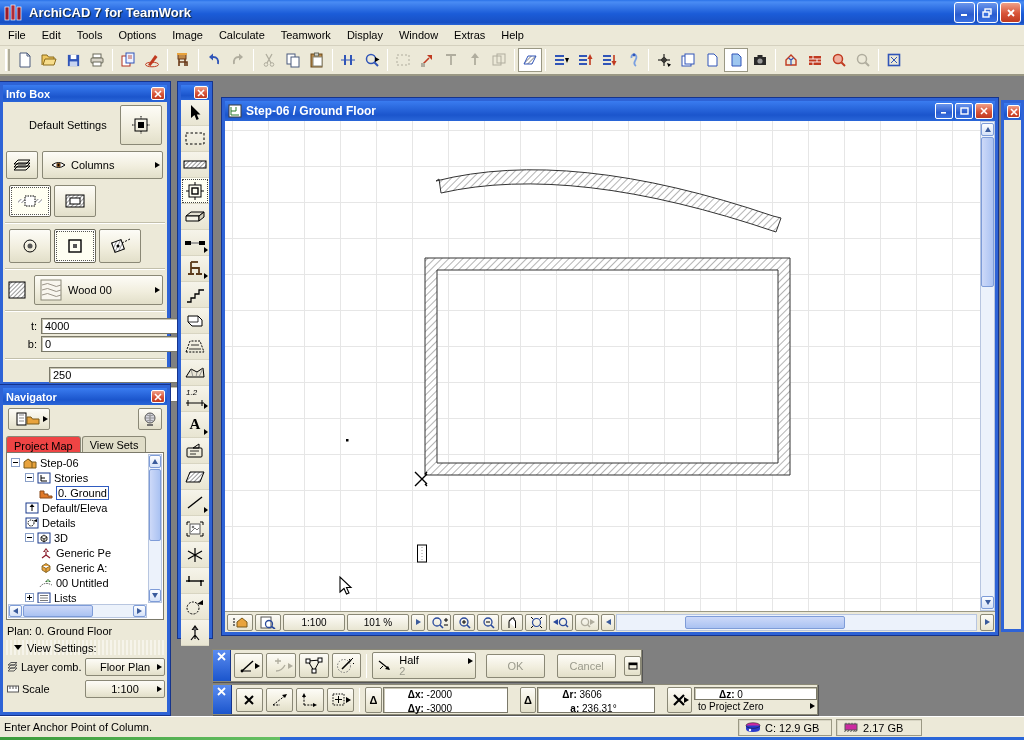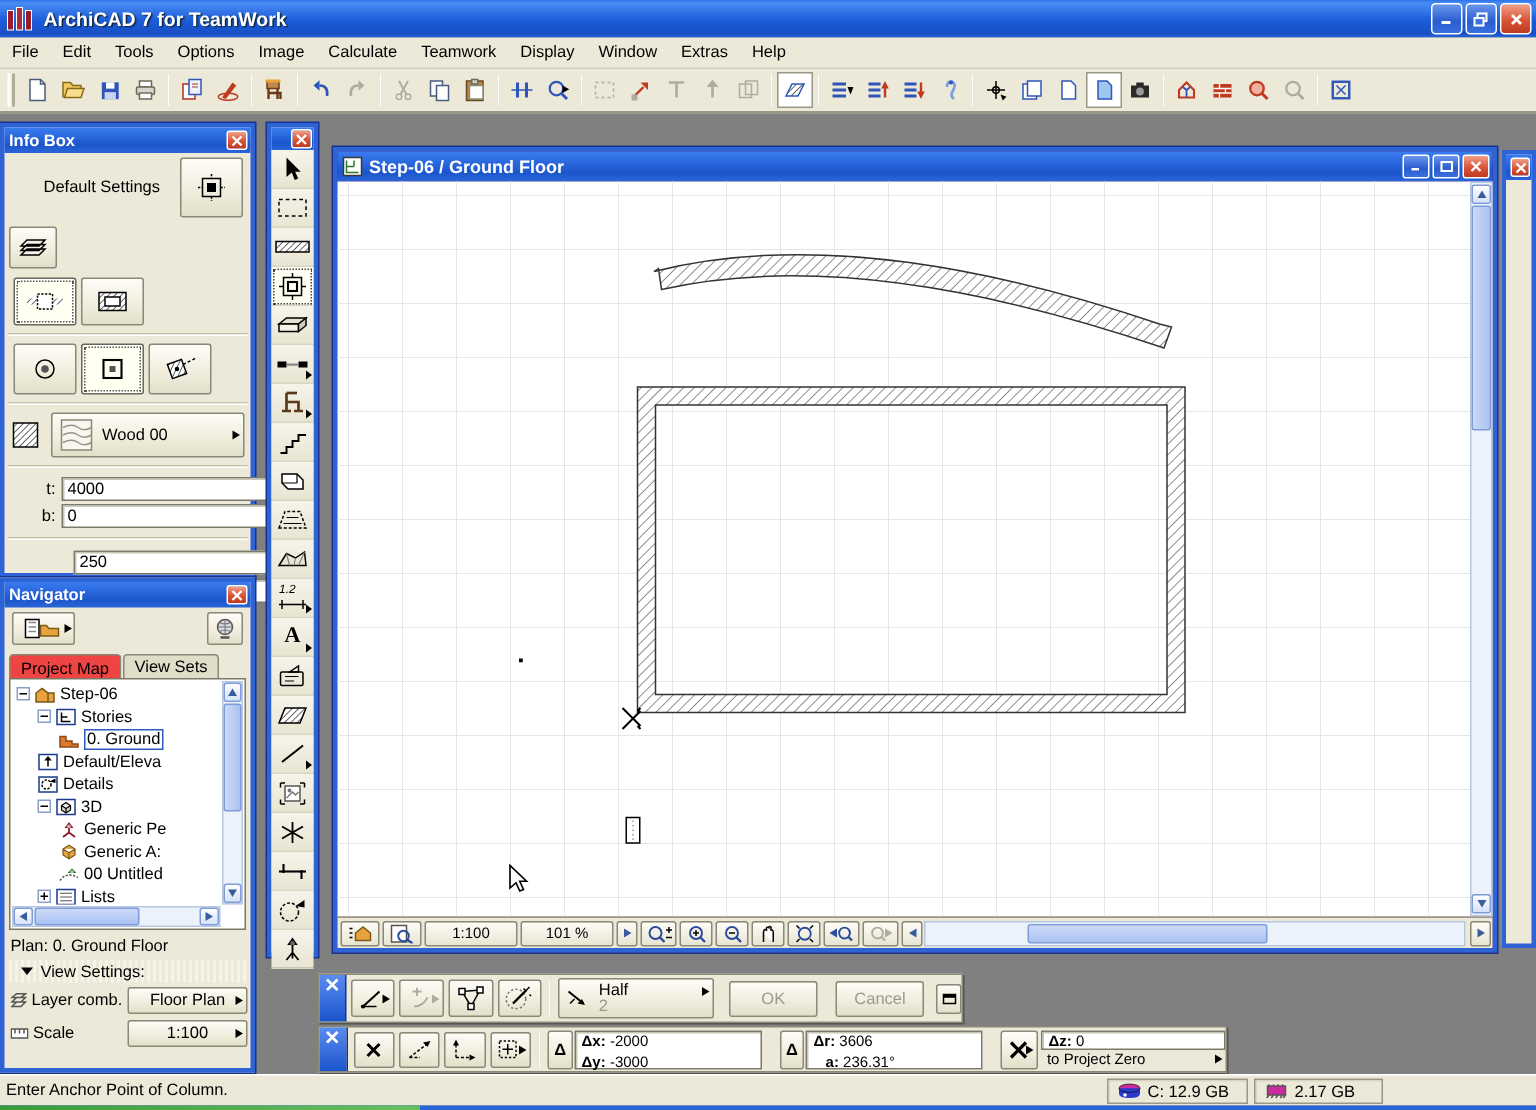--- a/index.html
+++ b/index.html
@@ -80,21 +80,21 @@
     background-size:36px 36px; background-position:7px 9px; overflow:hidden; }
   #docvscroll { position:absolute; right:0; top:20px; width:15px; height:490px; }
   #docbar { position:absolute; left:0; bottom:0; height:21px; width:770px; background:#ECE9D8; border-top:1px solid #9a9884; display:flex; align-items:center; }
   .dbtn { height:17px; border:1px solid #8a8876; border-radius:2px; background:linear-gradient(180deg,#fdfcf7,#e8e5d2); margin-left:2px; display:flex; align-items:center; justify-content:center; font-size:10px; flex:none; }
 
   
   .botbar { position:absolute; background:#ECE9D8; border:1px solid #8a8876; box-shadow:1px 1px 0 #555; display:flex; align-items:center; }
   .bluex { width:19px; align-self:stretch; background:linear-gradient(180deg,#5a8cf0,#1b55cc); border-right:1px solid #16348c; display:flex; align-items:flex-start; justify-content:center; padding-top:2px; }
   .cbtn { width:32px; height:25px; margin-left:3px; }
   .cfield { font-size:10px; line-height:12px; padding:1px 4px; }
-  .clabel { font-weight:bold; }
+  .clabel { font-weight:bold;margin-left:20px; }
 
   
   #statusbar { position:absolute; left:0; top:716px; width:1024px; height:21px; background:#ECE9D8; border-top:1px solid #fff; display:flex; align-items:center; padding:0 4px; }
   .spanel { height:17px; border:1px solid #9a9884; box-shadow:inset 1px 1px 0 #d8d5c4; display:flex; align-items:center; padding:0 6px; gap:4px; position:absolute; top:2px; background:#ECE9D8; }
   #bottomstrip { position:absolute; left:0; top:737px; width:1024px; height:3px; background:#2A66D8; }
   #bottomstrip .green { position:absolute; left:0; top:0; width:280px; height:3px; background:linear-gradient(90deg,#3a9a3a,#66c063); }
   svg { display:block; }
 </style>
 </head>
 <body>
@@ -397,20 +397,29 @@
           <path d="M10 1 V4 M10 16 V19 M1 10 H4 M16 10 H19" stroke="#000" stroke-dasharray="1.5,1"></path>
         </svg>
     </div>
   </div>
   <div class="ibrow" style="height:34px;">
     <div class="btn" style="width:32px;height:28px;margin-left:3px;">
       <svg width="20" height="16" viewBox="0 0 20 16">
           <path d="M2 13 L6 9 H18 L14 13 Z M2 10 L6 6 H18 L14 10 Z M2 7 L6 3 H18 L14 7 Z" fill="#f4f2e4" stroke="#000"></path>
         </svg>
     </div>
+    <div class="btn" style="flex:1;height:28px;margin:0 4px;justify-content:flex-start;padding-left:8px;">
+      <svg width="15" height="10" viewBox="0 0 15 10" style="margin-right:5px;">
+          <path d="M1 5 Q7.5 0 14 5 Q7.5 10 1 5 Z" fill="#fff" stroke="#000"></path>
+          <circle cx="7.5" cy="5" r="2.2" fill="#7a4a1a"></circle>
+          <circle cx="7.5" cy="5" r="0.9" fill="#000"></circle>
+        </svg>
+      <span>Columns</span>
+      <span class="fly"></span>
+    </div>
   </div>
   <div class="ibrow" style="height:38px;">
     <div class="btn pressed" style="width:42px;height:32px;margin-left:6px;">
       <svg width="26" height="14" viewBox="0 0 26 14">
           <rect x="1" y="5" width="7" height="4" fill="url(#hatchI)"></rect>
           <rect x="18" y="5" width="7" height="4" fill="url(#hatchI)"></rect>
           <rect x="8" y="2" width="10" height="10" fill="#fff" stroke="#000" stroke-dasharray="1.5,1"></rect>
         </svg>
     </div>
     <div class="btn" style="width:42px;height:32px;margin-left:3px;">

